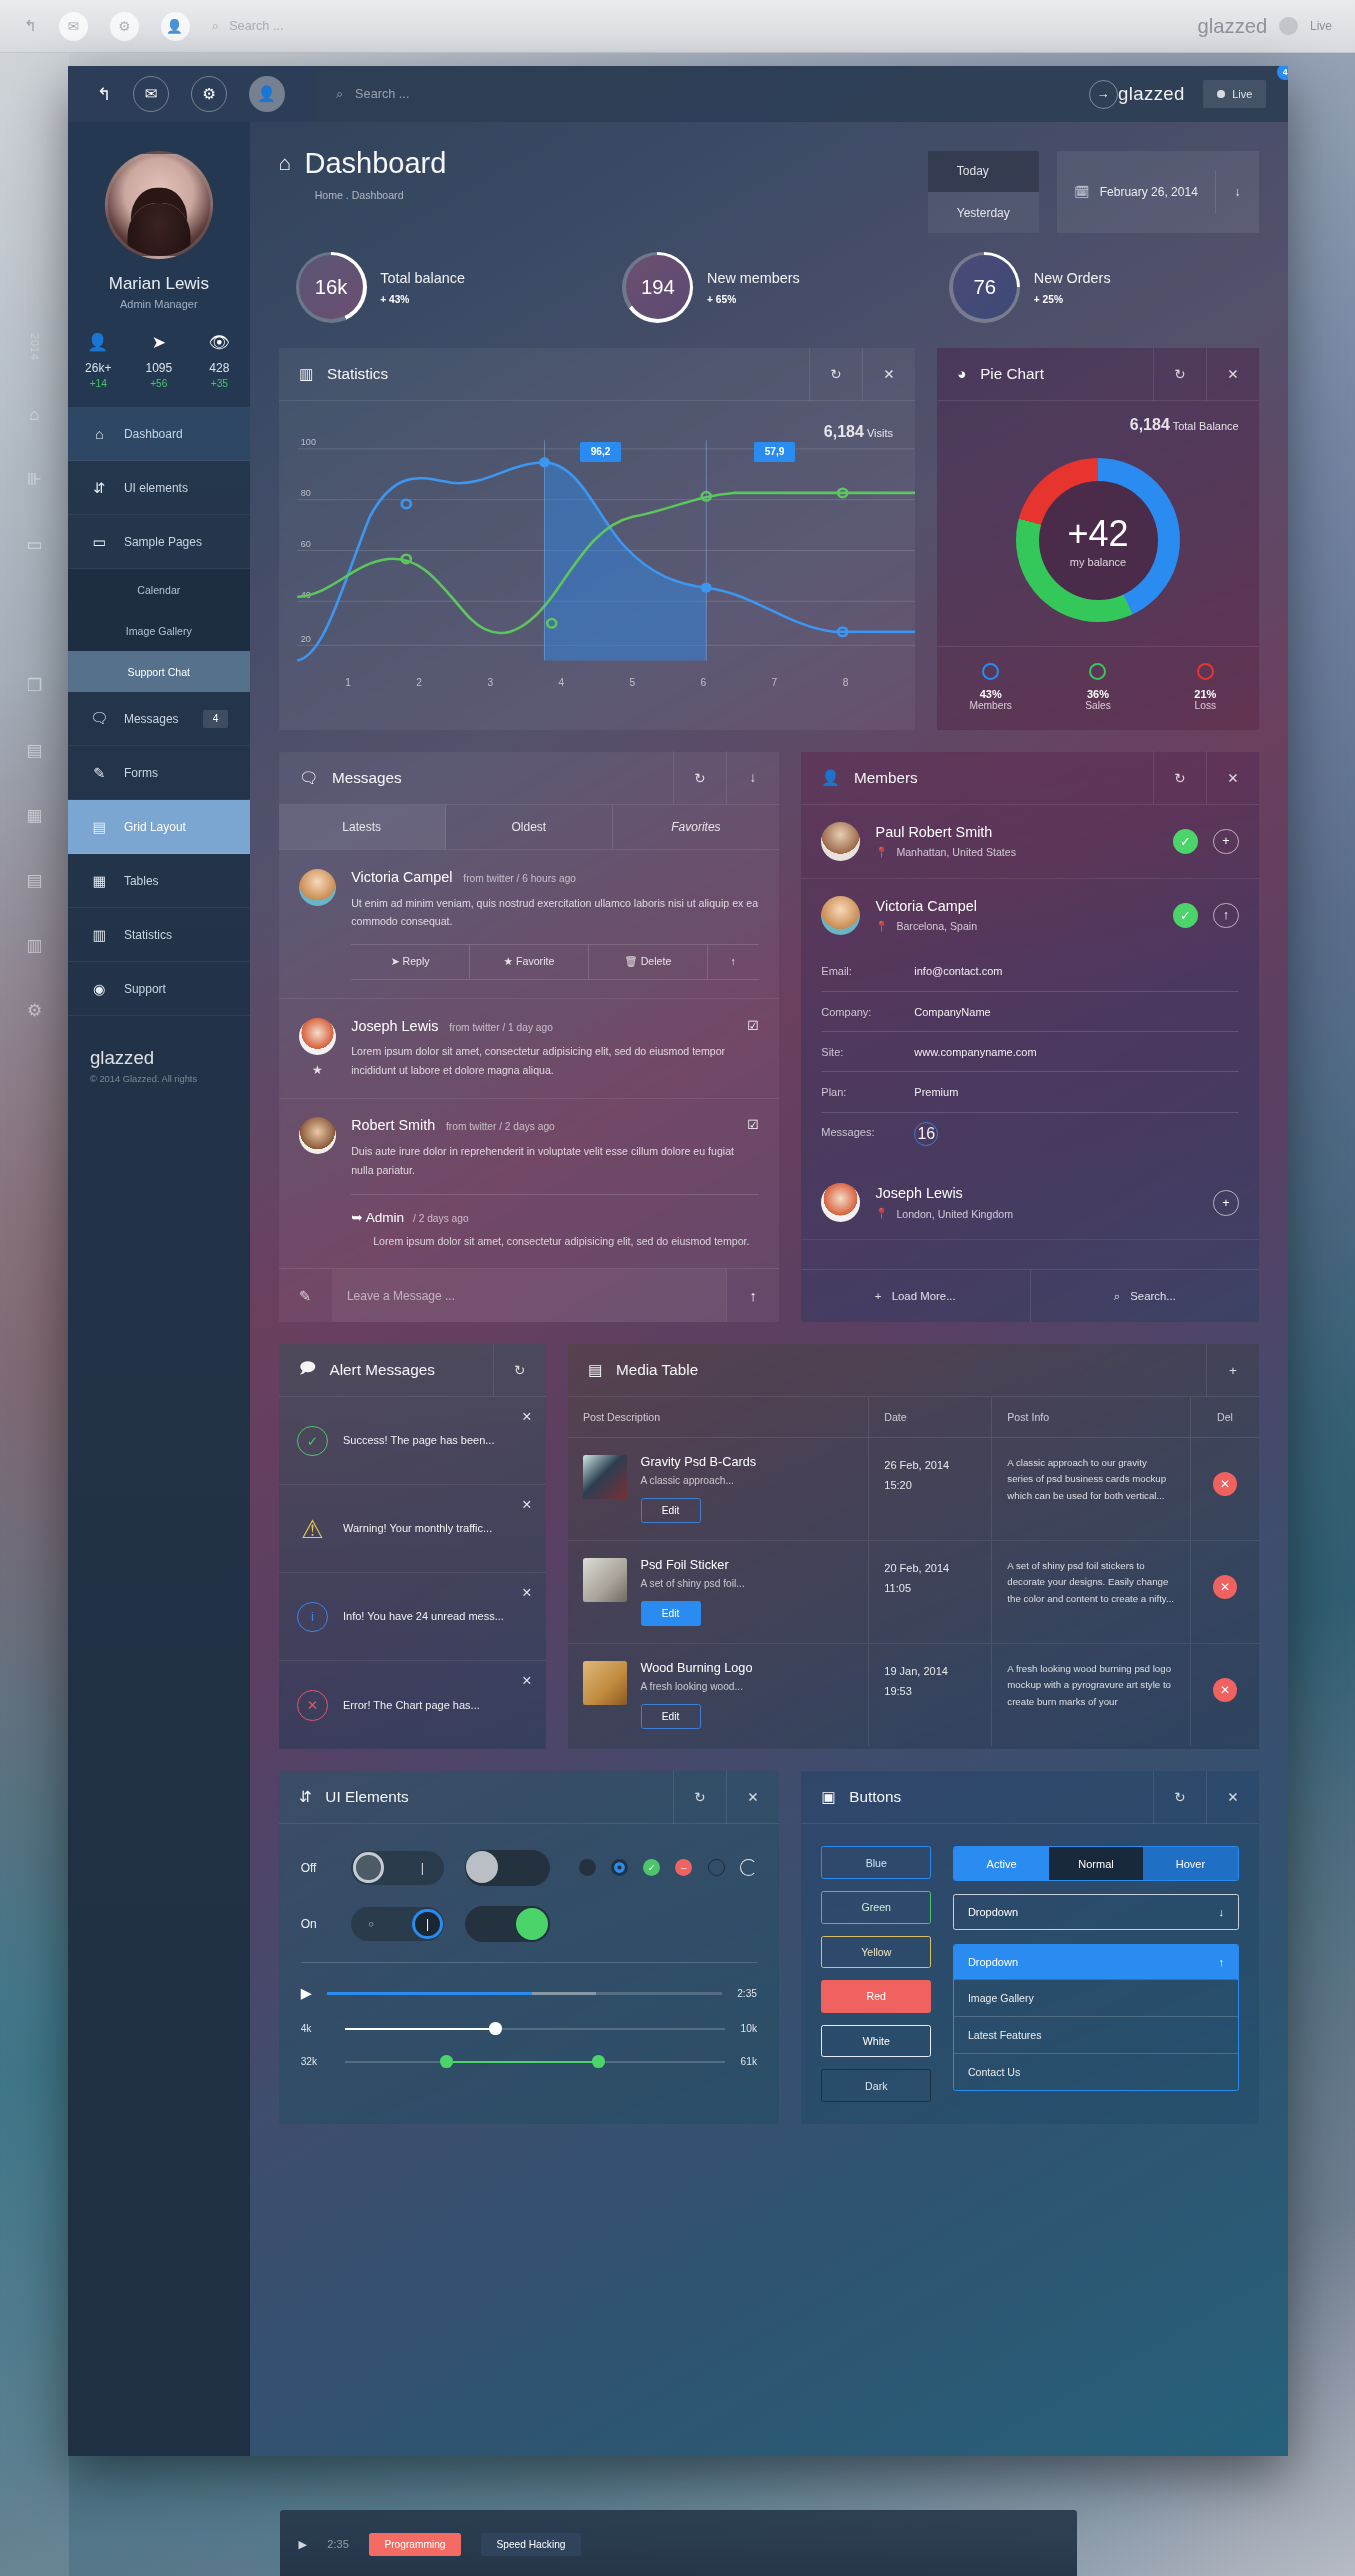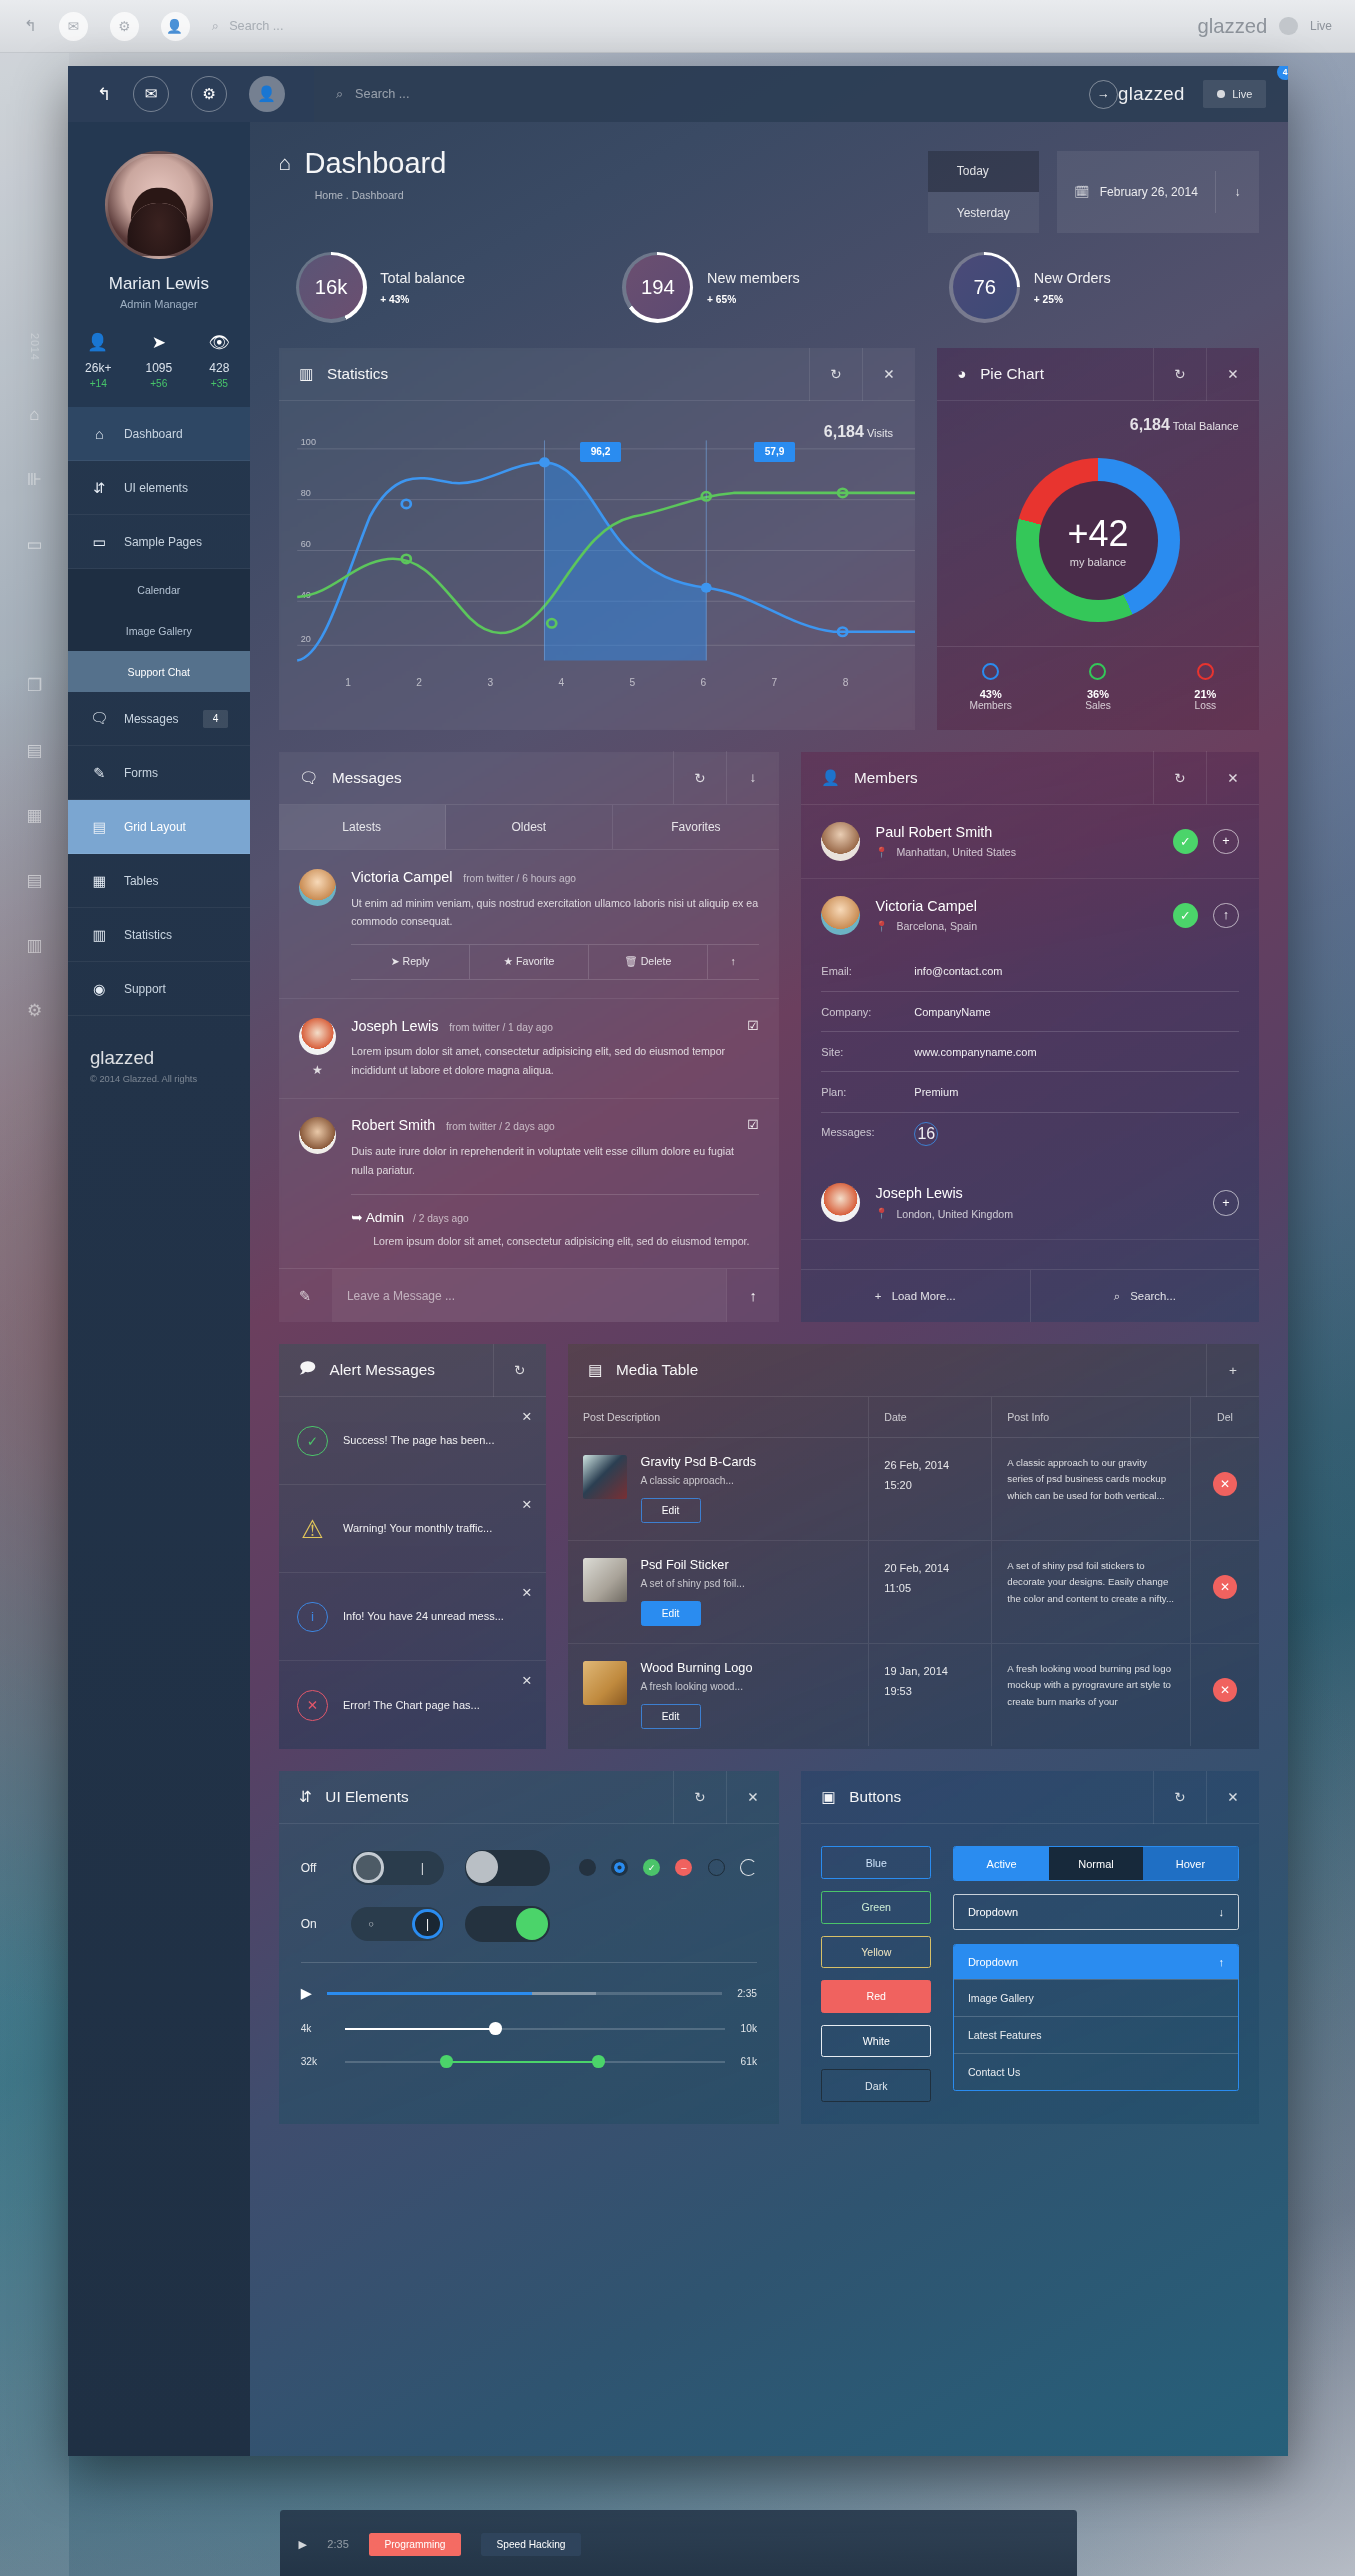--- a/index.html
+++ b/index.html
@@ -185,21 +185,21 @@
   .leg .lc { width:17px;height:17px;border-radius:50%;border:2.5px solid #fff;margin:0 auto 8.5px;}
   .leg .lp { font-size:11px; font-weight:bold; color:#fff; }
   .leg .ln { font-size:10.2px; color:rgba(255,255,255,.75); }
 
   
   .msg-panel { flex:1 1 0; display:flex; flex-direction:column; }
   .tabs { display:flex; border-bottom:0.8px solid rgba(255,255,255,.09); }
   .tab { flex:1; text-align:center; padding:15.3px 0; font-size:12px; color:rgba(255,255,255,.85);
          border-right:0.8px solid rgba(255,255,255,.09); }
   .tab.act { background:rgba(255,255,255,.07); }
-  .tab:last-child{border-right:none;}
+  .tab:last-child{border-right:none;font-style:italic;}
   .msg { display:flex; gap:15.3px; padding:18.6px 20.3px; border-bottom:0.8px solid rgba(255,255,255,.08); }
   .av { width:37px;height:37px;border-radius:50%; flex:0 0 37px; }
   .av.v { background:radial-gradient(circle at 50% 35%,#f7d9b8,#c98c53 60%,#6cb3c4 61%); }
   .av.j { background:radial-gradient(circle at 50% 40%,#f3ddc9,#d8603c 55%,#f2f2f2 56%); }
   .av.r { background:radial-gradient(circle at 50% 40%,#e9c8a8,#8a5a3a 60%,#f0eee9 61%); }
   .av.p { background:radial-gradient(circle at 50% 32%,#e9cdb3,#9a6a4a 58%,#e9e2dc 59%); }
   .msg-body { flex:1; }
   .msg-h { font-size:14.4px; font-weight:300; color:#fff; }
   .msg-h .meta { font-size:10.2px; color:rgba(255,255,255,.62); margin-left:6.8px; }
   .msg-t { margin-top:8.5px; font-size:10.6px; line-height:1.75; color:rgba(255,255,255,.78); }

